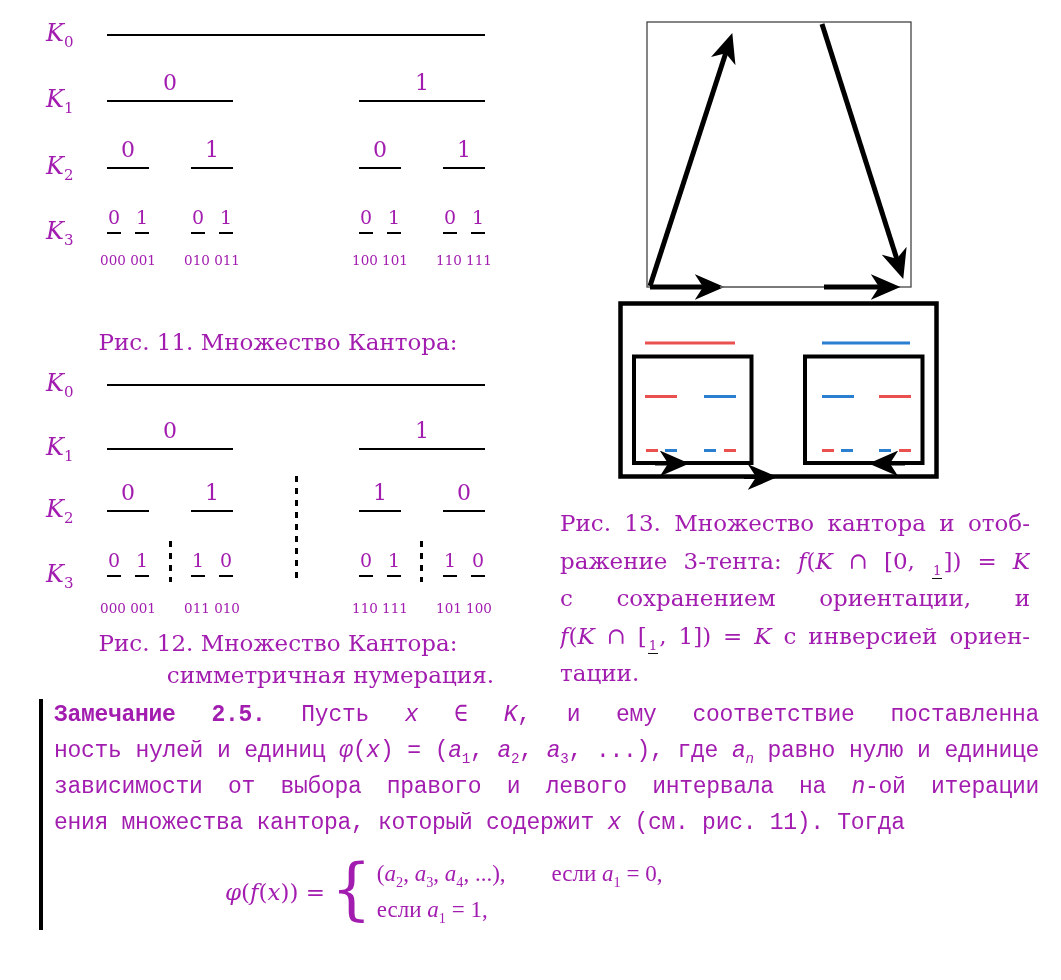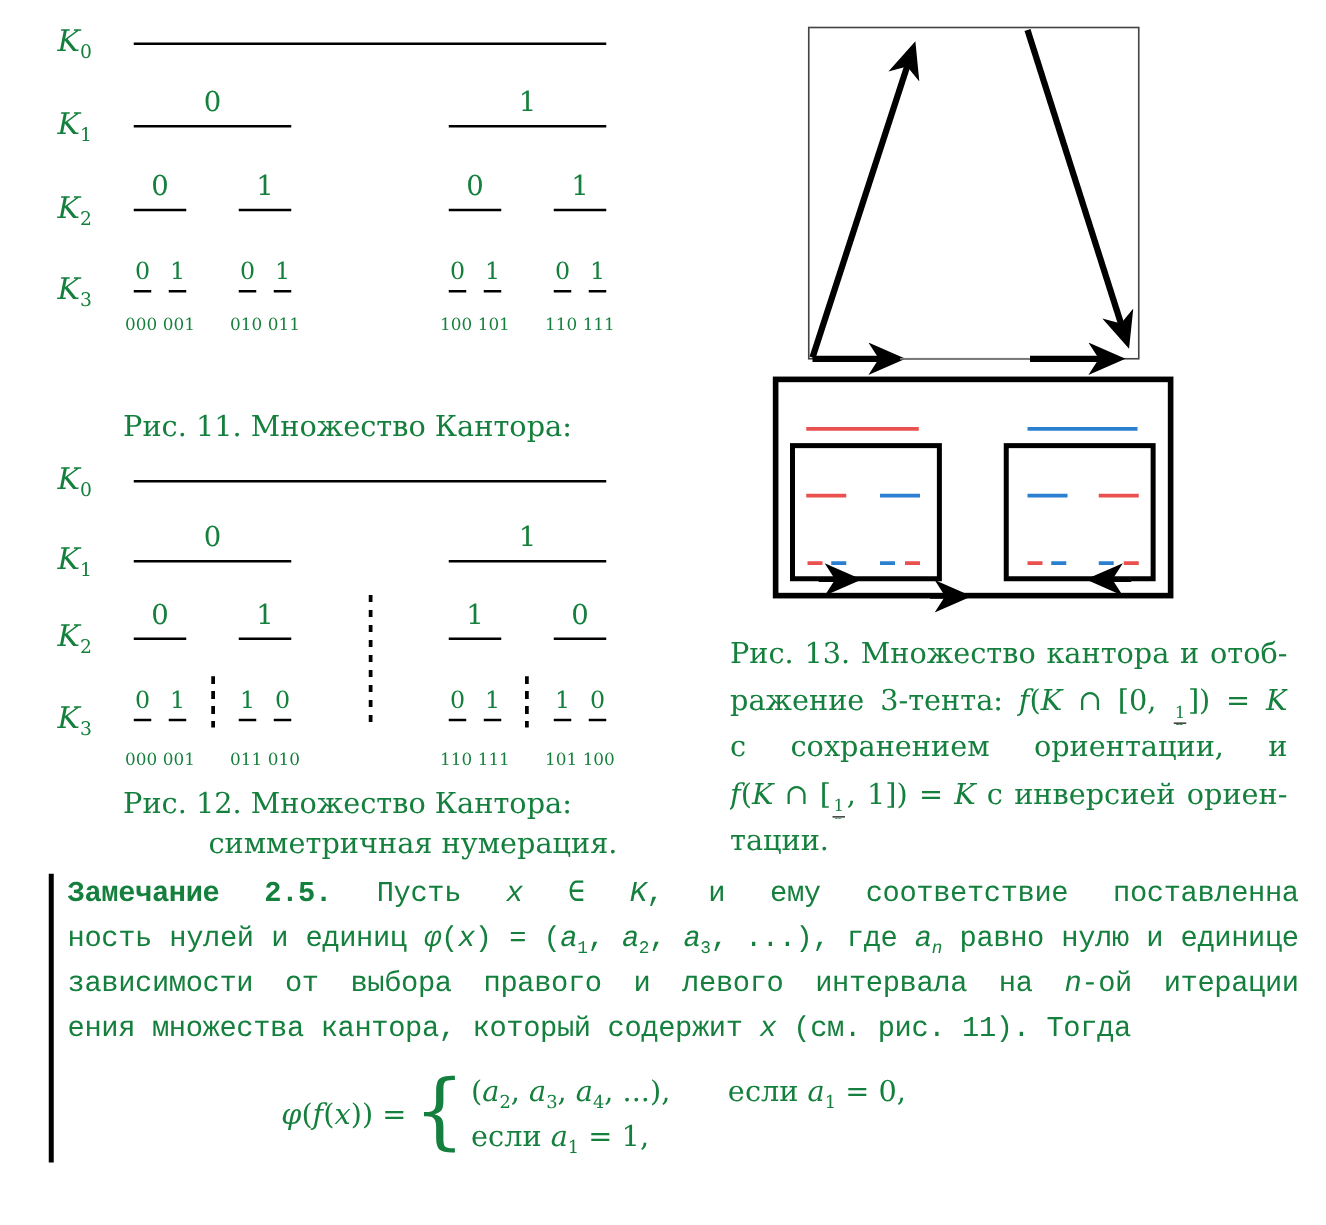--- a/index.html
+++ b/index.html
@@ -1,49 +1,49 @@
 <!DOCTYPE html>
 <html><head>
 <meta charset="utf-8">
 <style>
   html,body{margin:0;padding:0;background:#fff;}
   .page{position:relative;width:1061px;height:980px;background:#fff;overflow:hidden;
-        font-family:"DejaVu Serif","Liberation Serif",serif;color:#15803d;}
+        font-family:"DejaVu Serif","Liberation Serif",serif;color:#a21caf;}
   .it{font-style:italic;}
   .bf{font-weight:bold;}
   sub{font-size:0.62em;line-height:0;}
   
   .cseg{position:absolute;height:2px;background:#000;}
   .krow-label{position:absolute;font-size:24px;line-height:32px;}
   .krow-label sub{font-size:15px;}
   .cdigit{position:absolute;text-align:center;font-size:22px;height:26px;line-height:26px;}
   .cdigit.small{font-size:19px;height:22px;line-height:22px;}
   .bin{position:absolute;text-align:center;font-size:13.5px;line-height:16px;}
   .vdash{position:absolute;width:3px;
          background:repeating-linear-gradient(180deg,#000 0 6px,transparent 6px 12px);}
   .figcap{position:absolute;left:62px;width:432px;text-align:center;font-size:23px;line-height:30px;}
   
   .cap13{position:absolute;left:560px;top:505px;width:470px;font-size:23px;}
-  .cap13 .ln{height:37.5px;line-height:37px;text-align:justify;text-align-last:justify;overflow:hidden;margin-left:24px;}
+  .cap13 .ln{height:37.5px;line-height:37px;text-align:justify;text-align-last:justify;overflow:hidden;}
   .cap13 .ln.last{text-align-last:left;}
   .frac{display:inline-flex;flex-direction:column;align-items:center;font-size:0.58em;
         line-height:1.12;vertical-align:-0.45em;margin:0 1px;}
   .frac .num{border-bottom:1.5px solid #111;padding:0 1px;}
   
   .remark-bar{position:absolute;left:39px;top:699px;width:4px;height:231px;background:#000;}
   .remark{position:absolute;left:54px;top:697px;width:985px;font-size:23px;letter-spacing:-0.3px;font-family:Liberation Mono, monospace;}
   .remark .ln{height:36px;line-height:36px;text-align:justify;text-align-last:justify;overflow:hidden;}
   .remark .ln.last{text-align-last:left;}
   
   .formula{position:absolute;left:225px;top:853px;display:flex;align-items:center;font-size:23px;justify-content:space-between;}
   .formula .lhs{white-space:nowrap;}
   .formula .brace{font-size:64px;line-height:72px;font-weight:400;margin:0 5px 6px 6px;
                   transform:scaleY(1.04);}
   .formula .cases{display:grid;grid-template-columns:auto auto;column-gap:46px;row-gap:2px;
-                  line-height:34px;white-space:nowrap;}
+                  line-height:34px;white-space:nowrap;font-family:Liberation Serif, serif;}
 </style>
 </head>
 <body>
 
 <div class="page">
 
   <div>
       <div class="krow-label" style="left: 46px; top: 17px;"><span class="it">K</span><sub>0</sub></div>
       <div class="cseg" style="left: 107px; top: 34px; width: 378px;"></div>
       <div class="krow-label" style="left: 46px; top: 83px;"><span class="it">K</span><sub>1</sub></div>

